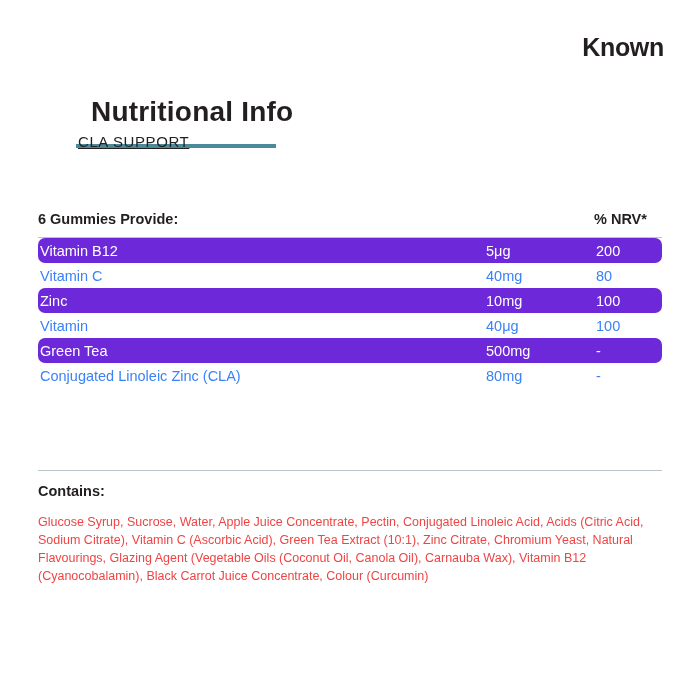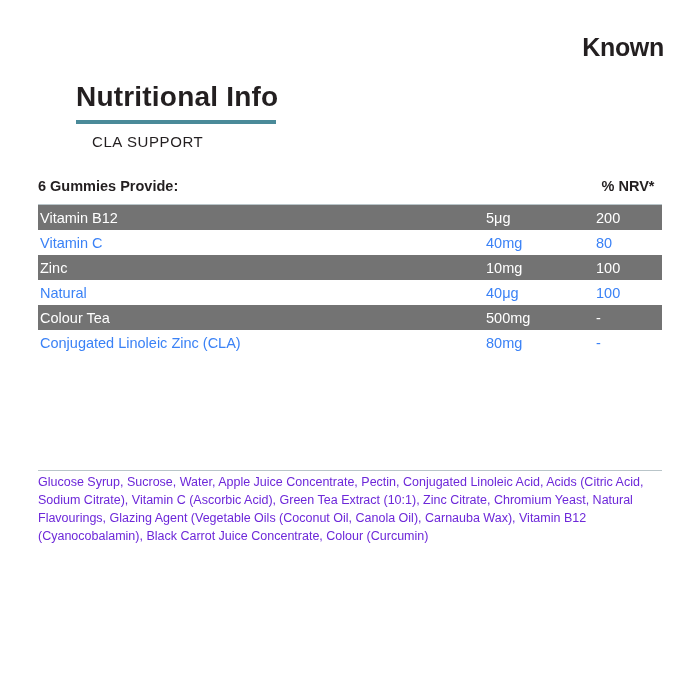--- a/index.html
+++ b/index.html
@@ -32,72 +32,74 @@
   .title-block {
     position: absolute;
     top: 80px;
     left: 76px;
   }
   .title {
     font-size: 28px;
     font-weight: bold;
     letter-spacing: 0.2px;
     color: #231f20;
-    margin: 0;
+    margin: 15px;
     line-height: 1.2;
   }
   .title-rule {
     width: 200px;
     height: 4px;
     background: #4a8a99;
     margin-top: 6px;
   }
   .subtitle {
     position: absolute;
     top: 133px;
-    left: 92px;
+    left: 78px;
     font-size: 15px;
     letter-spacing: 0.6px;
     color: #231f20;
+    text-decoration: underline;
   }
   .table-wrap {
     position: absolute;
     top: 178px;
     left: 38px;
     width: 624px;
   }
   .hdr-row {
     display: flex;
     align-items: baseline;
     font-size: 14.5px;
     font-weight: bold;
     color: #231f20;
     padding: 0 0 10px 0;
   }
   .hdr-row .c-name { flex: 0 0 446px; }
   .hdr-row .c-amt { flex: 0 0 110px; }
-  .hdr-row .c-nrv { flex: 1; text-align: center; }
+  .hdr-row .c-nrv { flex: 1; text-align: left; margin-top: 33px; }
   .rule {
     height: 1px;
     background: #b9c5c9;
     width: 100%;
   }
   .rows {
     margin-top: 0;
   }
   .row {
     display: flex;
     align-items: center;
     height: 25px;
     font-size: 14.5px;
     color: #3b82f6;
   }
   .row.alt {
-    background: #737373;
+    background: #6d28d9;
     color: #ffffff;
+    border-radius: 7px;
   }
   .row .c-name { flex: 0 0 446px; padding-left: 2px; }
   .row .c-amt { flex: 0 0 110px; }
   .row .c-nrv { flex: 1; }
   .contains-wrap {
     position: absolute;
     left: 38px;
     top: 470px;
     width: 624px;
   }
@@ -106,24 +108,24 @@
     background: #b9c5c9;
     width: 100%;
   }
   .contains-title {
     margin-top: 12px;
     font-size: 14.5px;
     font-weight: bold;
     color: #231f20;
   }
   .ingredients {
-    margin-top: 2px;
+    margin-top: 14px;
     font-size: 12.5px;
     line-height: 1.45;
-    color: #6d28d9;
+    color: #ef4444;
     width: 622px;
   }
 </style>
 </head>
 <body>
 
 <div class="page">
 
   <div class="brand">Known</div>
 
@@ -152,35 +154,36 @@
         <div class="c-name">Vitamin C</div>
         <div class="c-amt">40mg</div>
         <div class="c-nrv">80</div>
       </div>
       <div class="row alt">
         <div class="c-name">Zinc</div>
         <div class="c-amt">10mg</div>
         <div class="c-nrv">100</div>
       </div>
       <div class="row">
-        <div class="c-name">Natural</div>
+        <div class="c-name">Vitamin</div>
         <div class="c-amt">40μg</div>
         <div class="c-nrv">100</div>
       </div>
       <div class="row alt">
-        <div class="c-name">Colour Tea</div>
+        <div class="c-name">Green Tea</div>
         <div class="c-amt">500mg</div>
         <div class="c-nrv">-</div>
       </div>
       <div class="row">
         <div class="c-name">Conjugated Linoleic Zinc (CLA)</div>
         <div class="c-amt">80mg</div>
         <div class="c-nrv">-</div>
       </div>
     </div>
   </div>
 
   <div class="contains-wrap">
     <div class="contains-rule"></div>
+    <div class="contains-title">Contains:</div>
     <div class="ingredients">Glucose Syrup, Sucrose, Water, Apple Juice Concentrate, Pectin, Conjugated Linoleic Acid, Acids (Citric Acid, Sodium Citrate), Vitamin C (Ascorbic Acid), Green Tea Extract (10:1), Zinc Citrate, Chromium Yeast, Natural Flavourings, Glazing Agent (Vegetable Oils (Coconut Oil, Canola Oil), Carnauba Wax), Vitamin B12 (Cyanocobalamin), Black Carrot Juice Concentrate, Colour (Curcumin)</div>
   </div>
 
 </div>
 
 </body></html>

